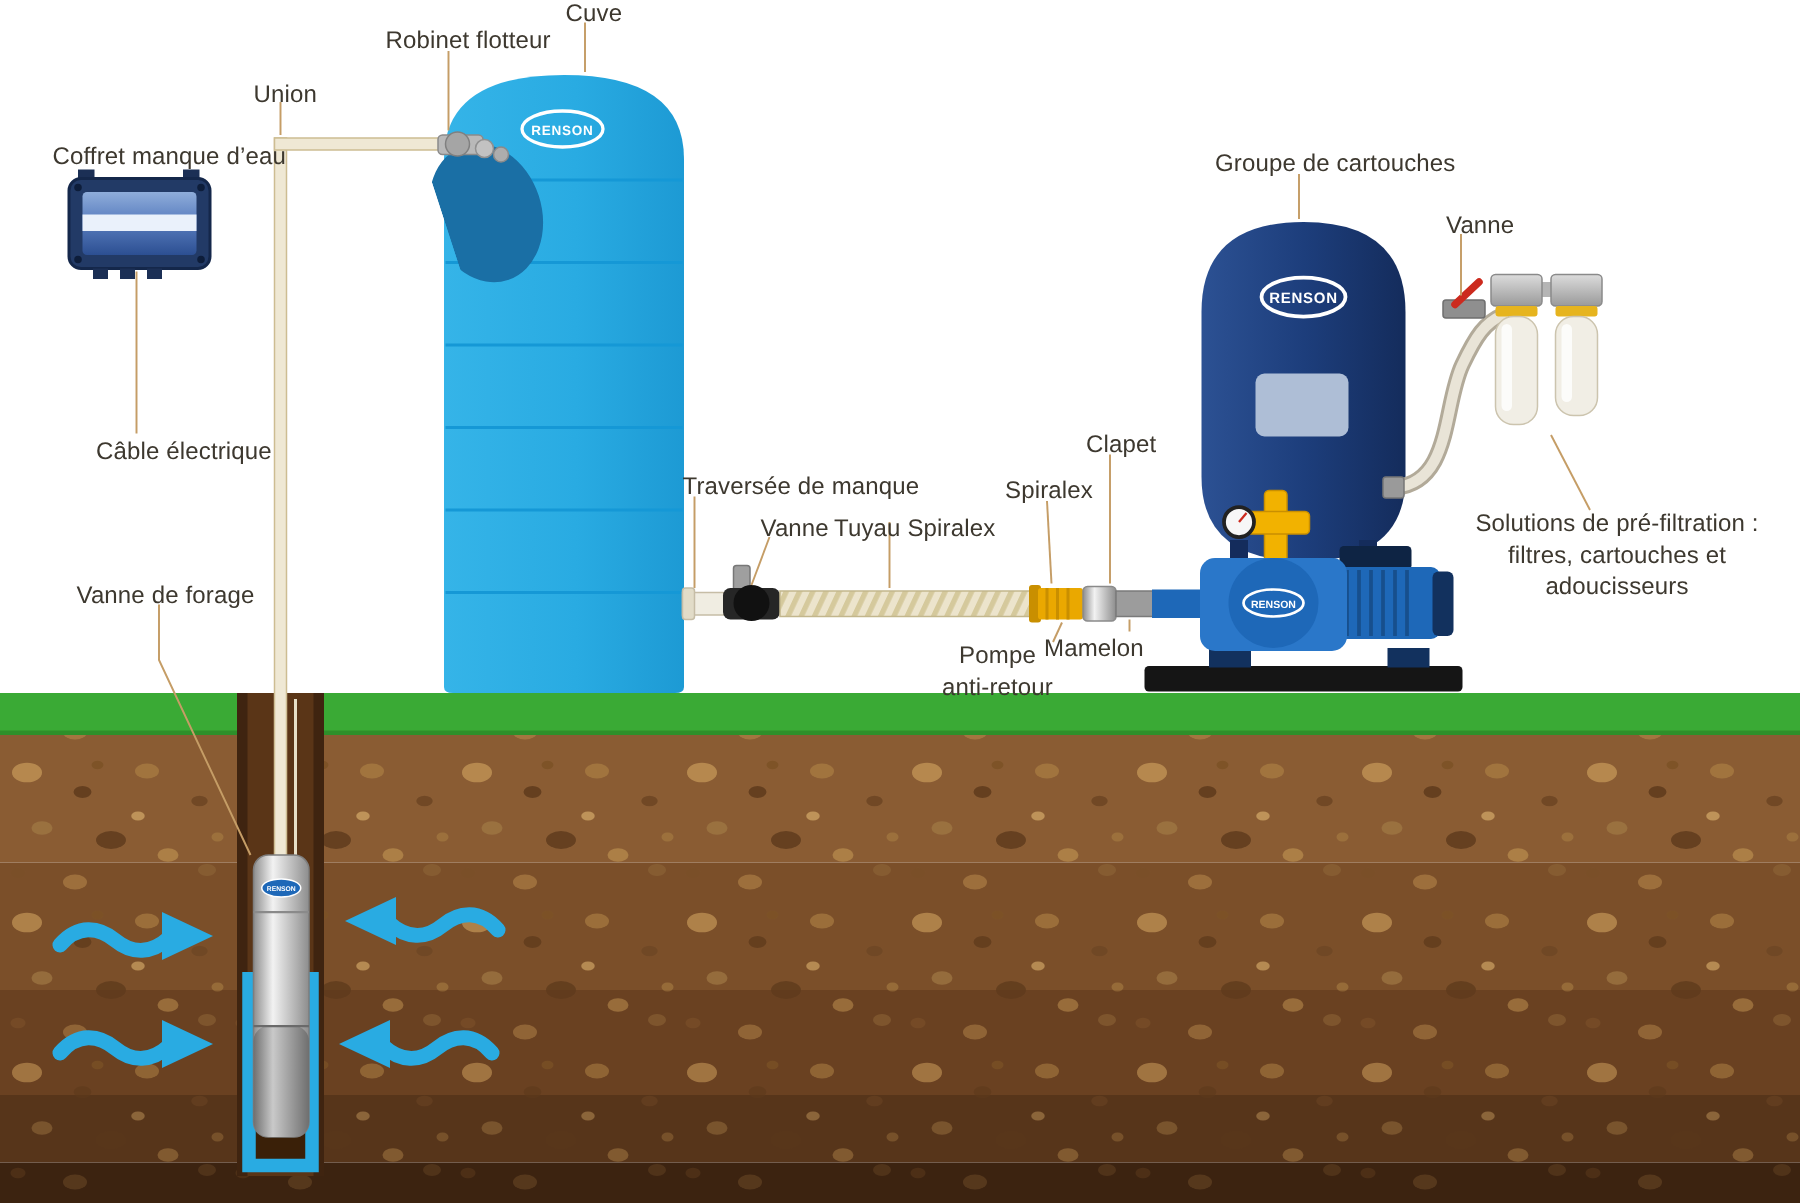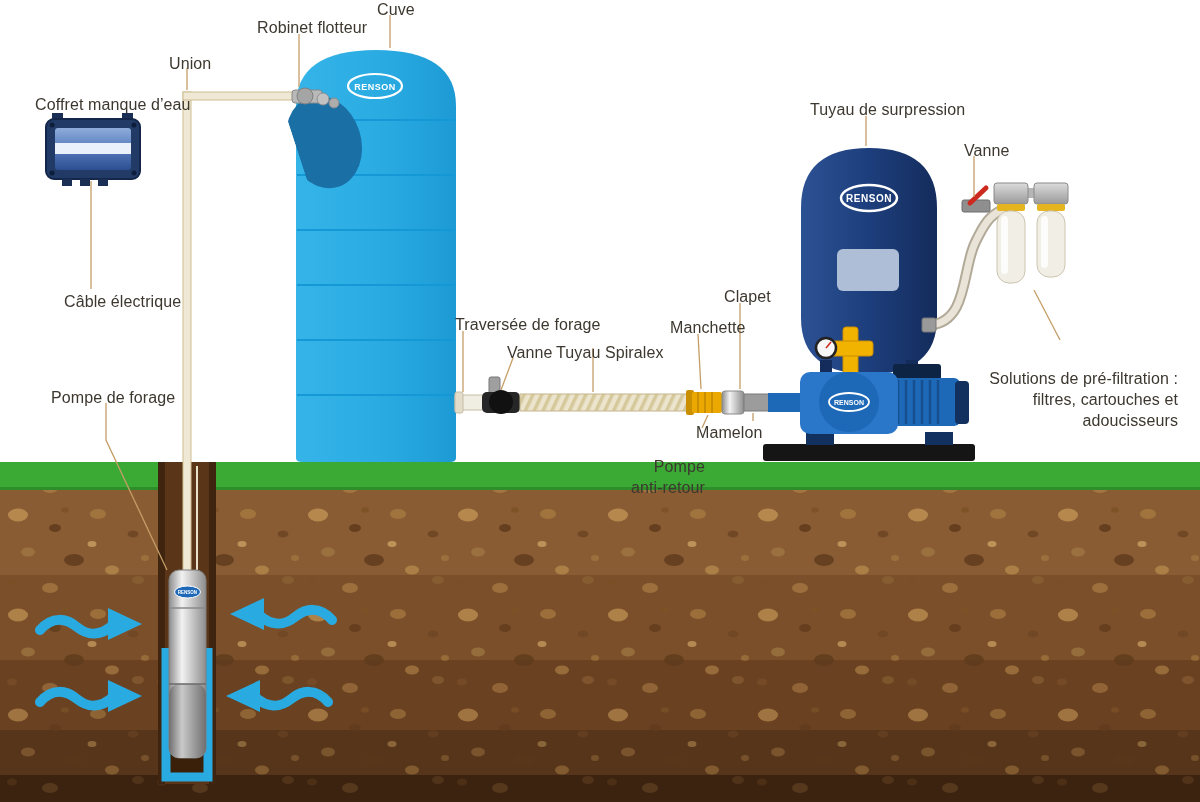--- a/index.html
+++ b/index.html
@@ -1,21 +1,21 @@
 <!DOCTYPE html>
 <html><head>
 <meta charset="utf-8">
 <style>
   body{margin:0;background:#ffffff;}
   .scene{position:relative;width:1200px;height:802px;background:#ffffff;overflow:hidden;
          font-family:"Liberation Sans",sans-serif;}
   .scene > svg{position:absolute;left:0;top:0;}
   .label{position:absolute;font-size:16px;font-weight:normal;color:#3d382f;
          white-space:pre-line;line-height:1.3;letter-spacing:.1px;}
-  .center{text-align:right;margin-top:29px;}
+  .center{text-align:center;}
 </style>
 </head>
 <body>
 
 <div class="scene">
 
 <svg width="1200" height="802" viewBox="0 0 1200 802">
   <defs>
     <pattern id="stones" width="150" height="100" patternUnits="userSpaceOnUse">
       <ellipse cx="18" cy="15" rx="10" ry="6.5" fill="#bb8d51" opacity="0.9"></ellipse>
@@ -257,27 +257,27 @@
     <line x1="753" y1="421" x2="753" y2="413"></line>
     <line x1="1060" y1="340" x2="1034" y2="290"></line>
   </g>
 </svg>
 
 <div class="label" style="left:35px;top:95px">Coffret manque d’eau</div>
 <div class="label" style="left:169px;top:54px">Union</div>
 <div class="label" style="left:257px;top:18px">Robinet flotteur</div>
 <div class="label" style="left:377px;top:0px">Cuve</div>
 <div class="label" style="left:64px;top:292px">Câble électrique</div>
-<div class="label" style="left:51px;top:388px">Pompe de forage</div>
-<div class="label" style="left:810px;top:100px">Tuyau de surpression</div>
+<div class="label" style="left:51px;top:388px">Vanne de forage</div>
+<div class="label" style="left:810px;top:100px">Groupe de cartouches</div>
 <div class="label" style="left:964px;top:141px">Vanne</div>
-<div class="label" style="left:455px;top:315px">Traversée de forage</div>
+<div class="label" style="left:455px;top:315px">Traversée de manque</div>
 <div class="label" style="left:507px;top:343px">Vanne</div>
 <div class="label" style="left:556px;top:343px">Tuyau Spiralex</div>
-<div class="label" style="left:670px;top:318px">Manchette</div>
+<div class="label" style="left:670px;top:318px">Spiralex</div>
 <div class="label" style="left:724px;top:287px">Clapet</div>
 <div class="label center" style="left:625px;top:428px;width:80px">Pompe
 anti-retour</div>
 <div class="label" style="left:696px;top:423px">Mamelon</div>
 <div class="label center" style="left:978px;top:340px;width:200px">Solutions de pré-filtration :
 filtres, cartouches et adoucisseurs</div>
 
 </div>
 
 </body></html>

